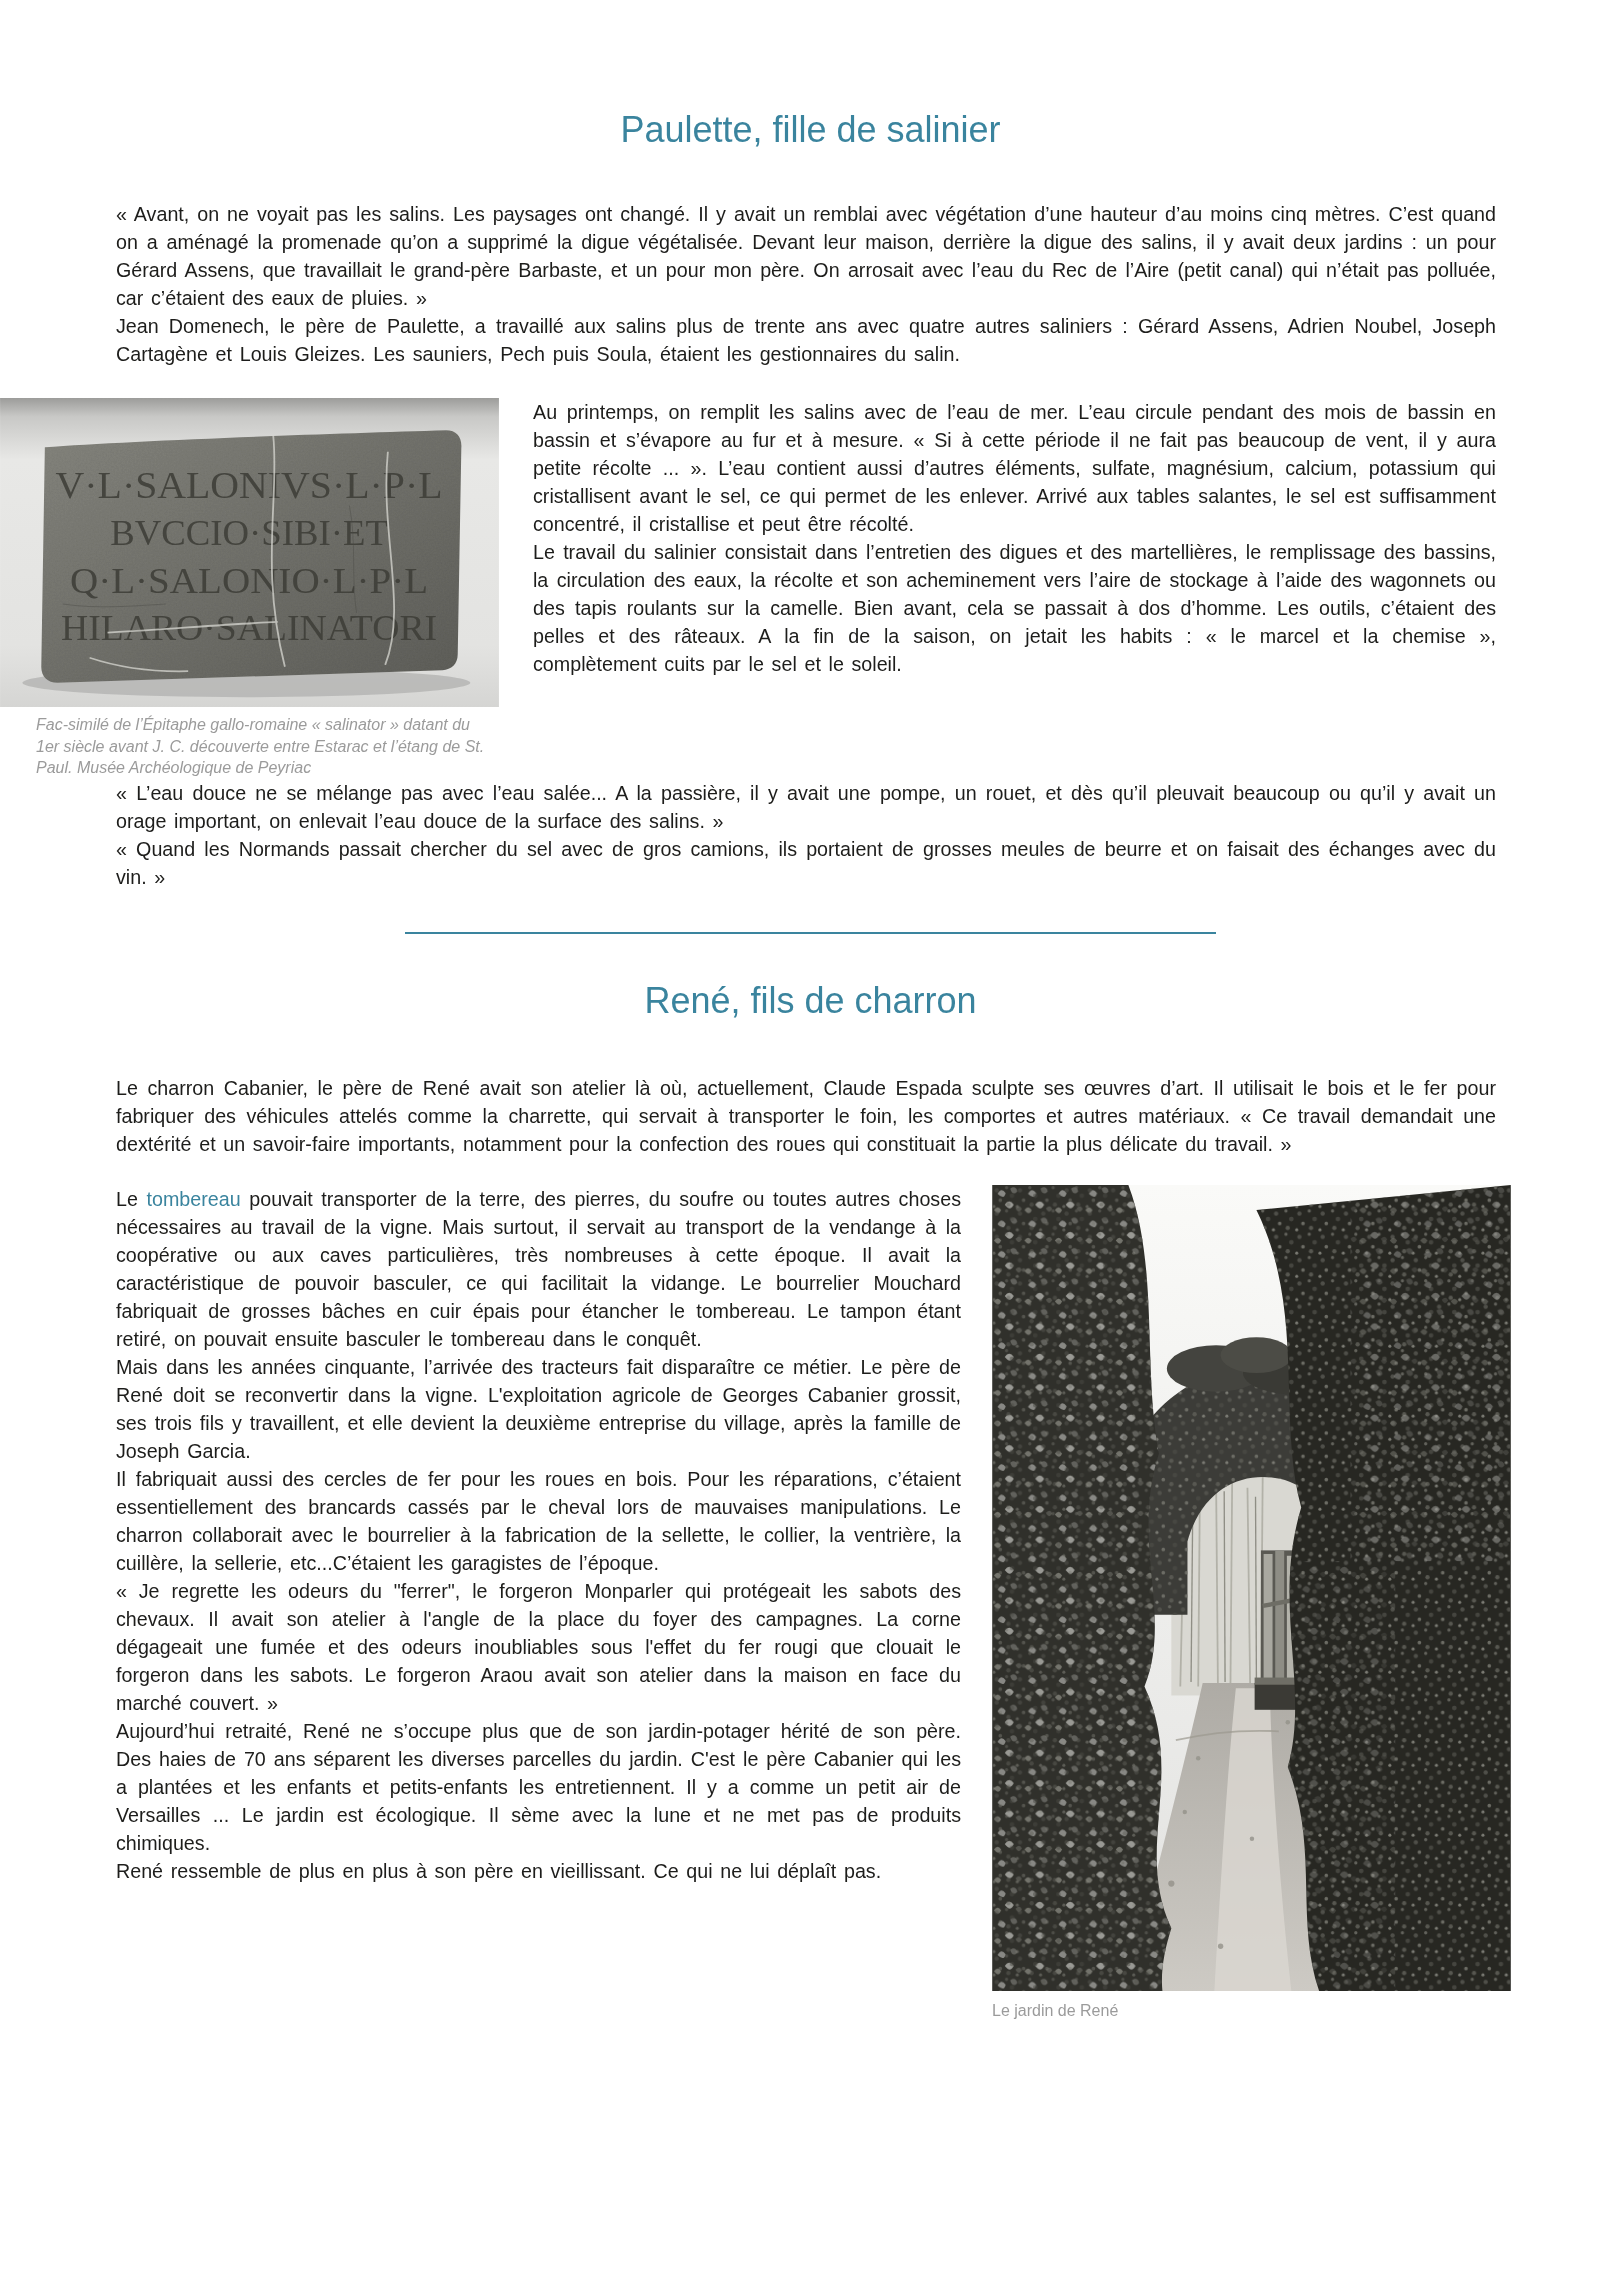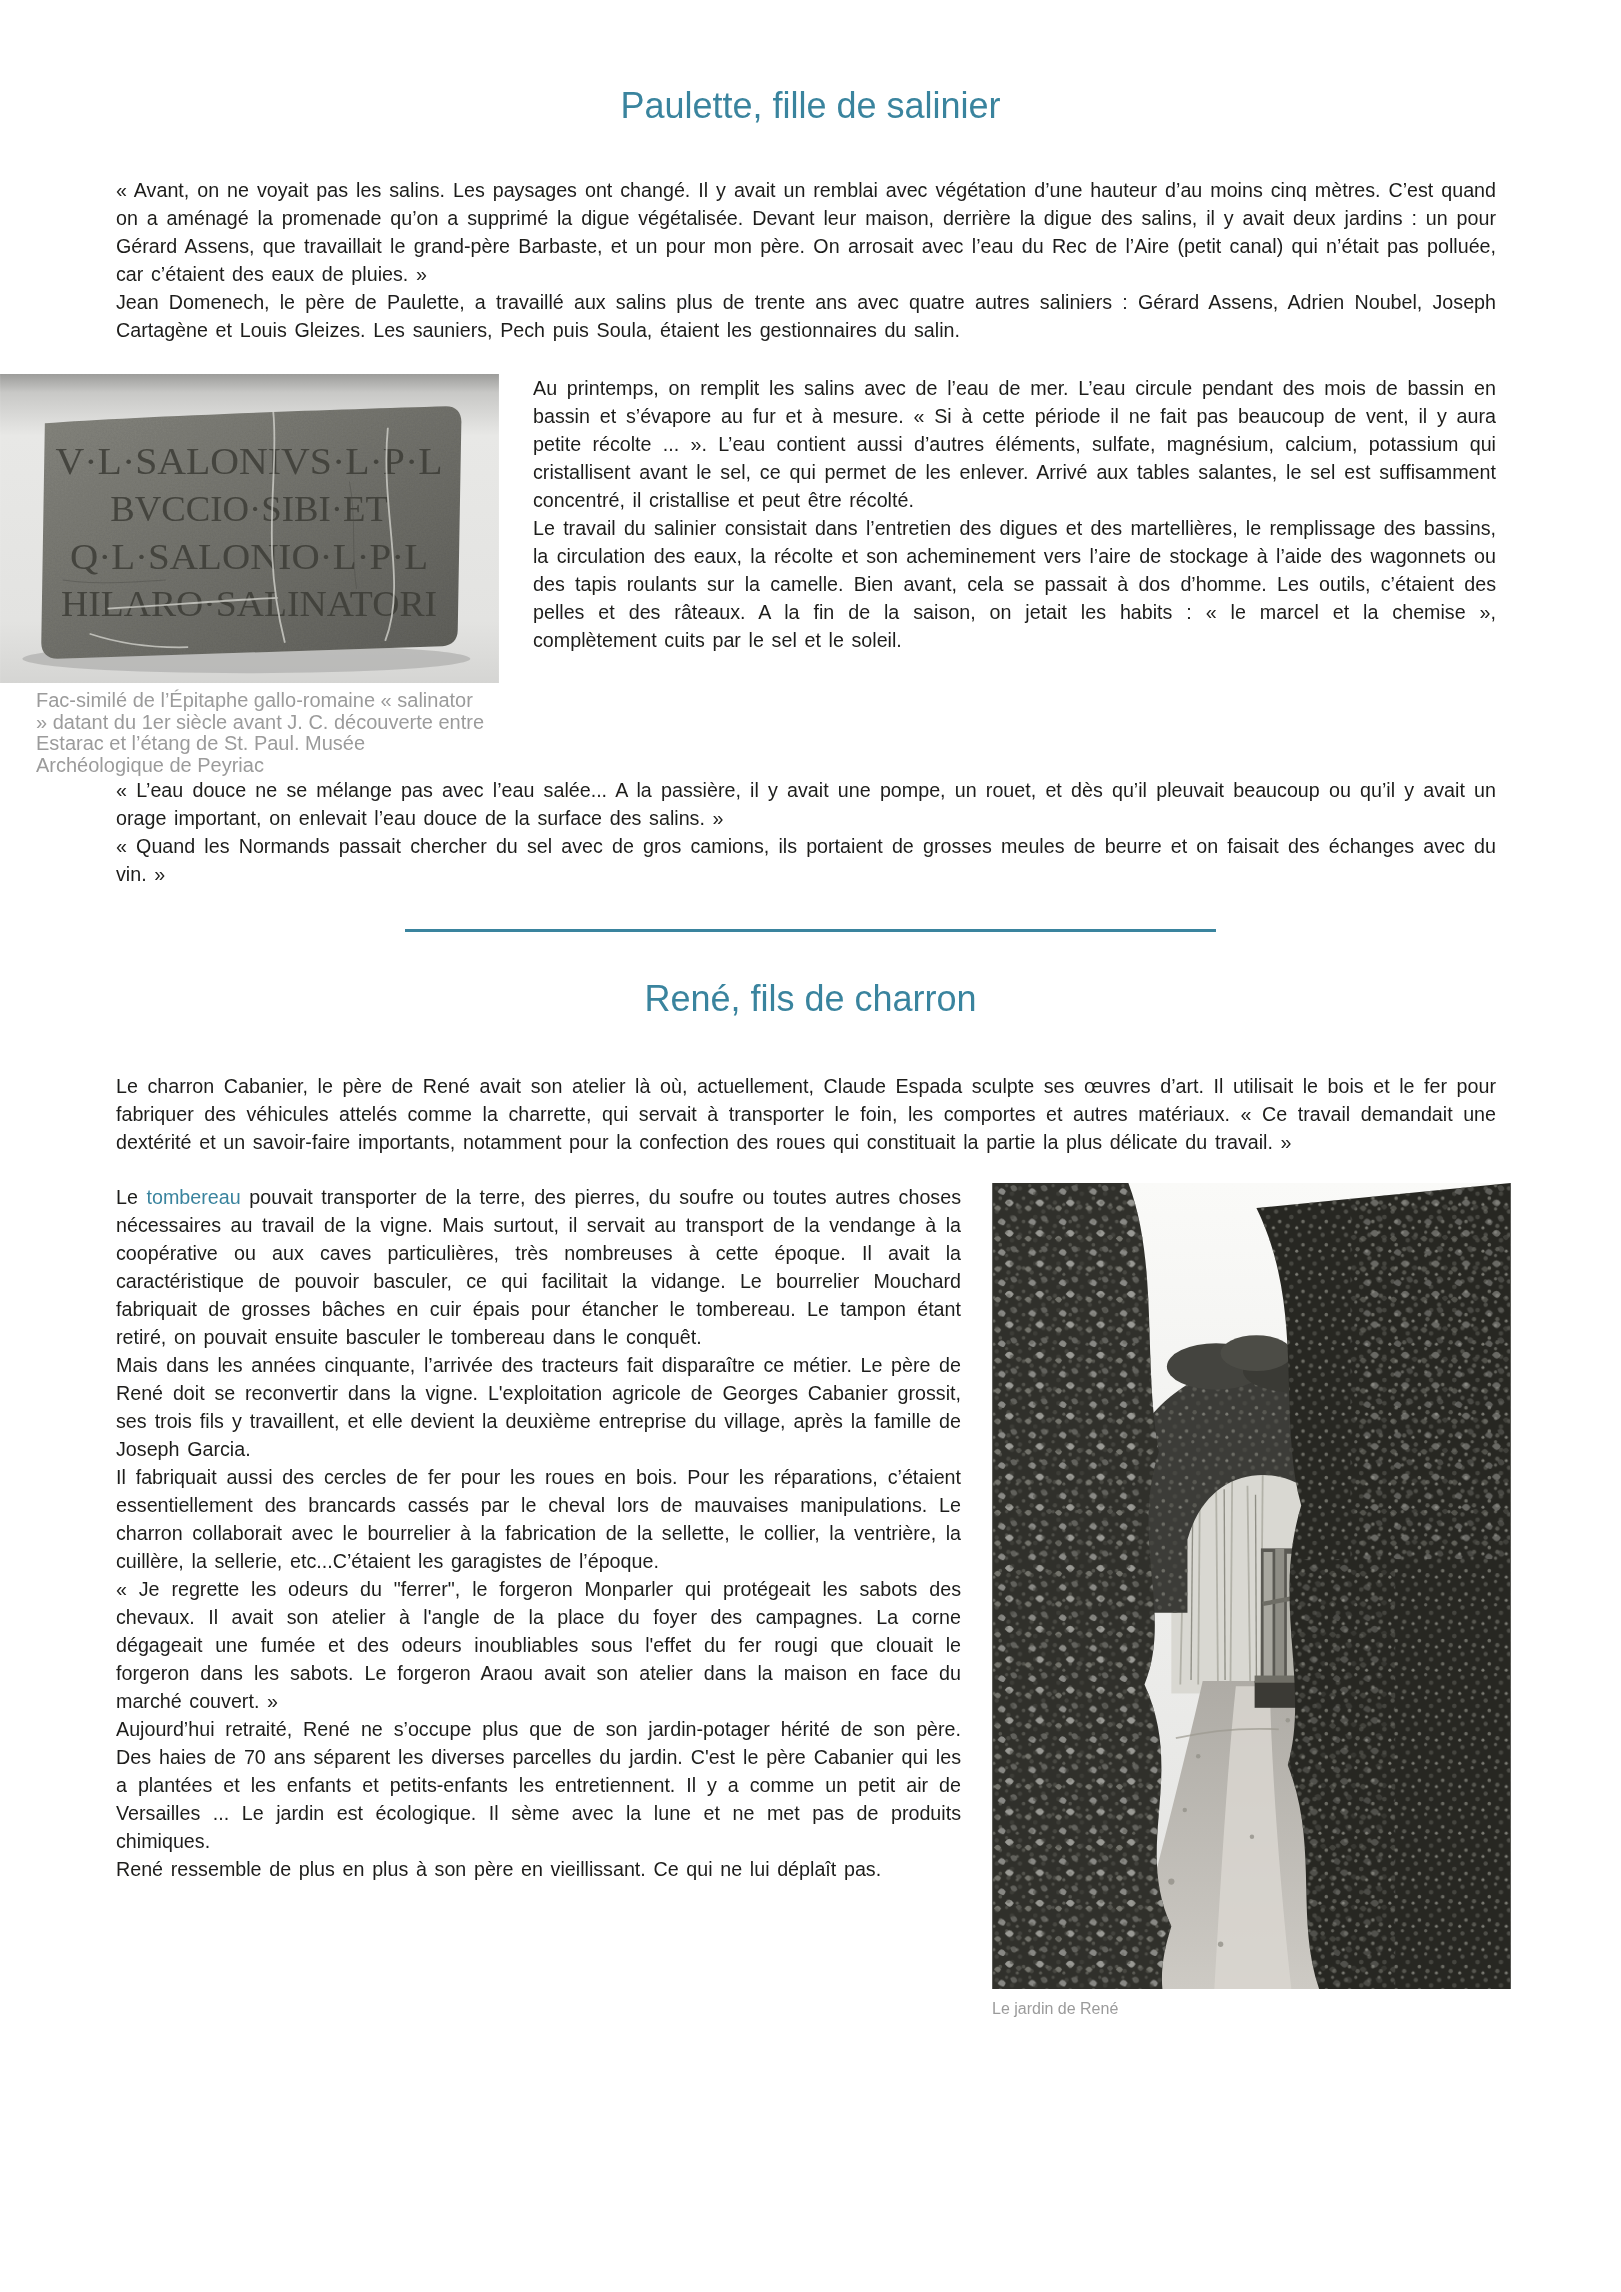--- a/index.html
+++ b/index.html
@@ -1,20 +1,20 @@
 <!DOCTYPE html>
 <html lang="fr" style="--accent: #3a849e; --caption: #9b9b9b;font-size:14.3px"><head>
 <meta charset="utf-8">
 <style>
   html,body{margin:0;padding:0;background:#ffffff;}
   .page{
     position:relative;
     width:1621px;height:2280px;
     box-sizing:border-box;
-    padding-top:84px;
+    padding-top:108px;
     background:#ffffff;
     font-family:"Liberation Sans","DejaVu Sans",sans-serif;
     color:#1d1d1b;
     overflow:hidden;
   }
   .section-title{
     margin:0;
     font-size:36px;
     font-weight:400;
     line-height:43px;
@@ -32,24 +32,25 @@
   }
   .mt-title{margin-top:49px;}
   .gap{margin-top:27px;}
   .gap-lg{margin-top:38px;}
   .media-row{display:flex;align-items:flex-start;margin-top:30px;}
   .stone-figure{flex:none;width:499px;margin:0;}
   .stone-figure svg{display:block;width:499px;height:309px;}
   .figure-caption{
     margin-top:7.2px;
     padding-left:36px;
-    font-size:20px;
+    font-size:16px;
     line-height:21.5px;
     color:var(--caption,#9b9b9b);
     max-width:452px;
+    font-style:italic;
   }
   .media-text{flex:none;width:963px;margin-left:34px;}
   .divider{
     height:2.7px;width:811px;
     margin:41px auto 0 auto;
     background:var(--accent,#3a849e);
   }
   .title2{margin-top:45px;}
   .intro{margin-top:52px;}
   .columns{display:flex;align-items:flex-start;margin-left:116px;margin-top:27px;}

